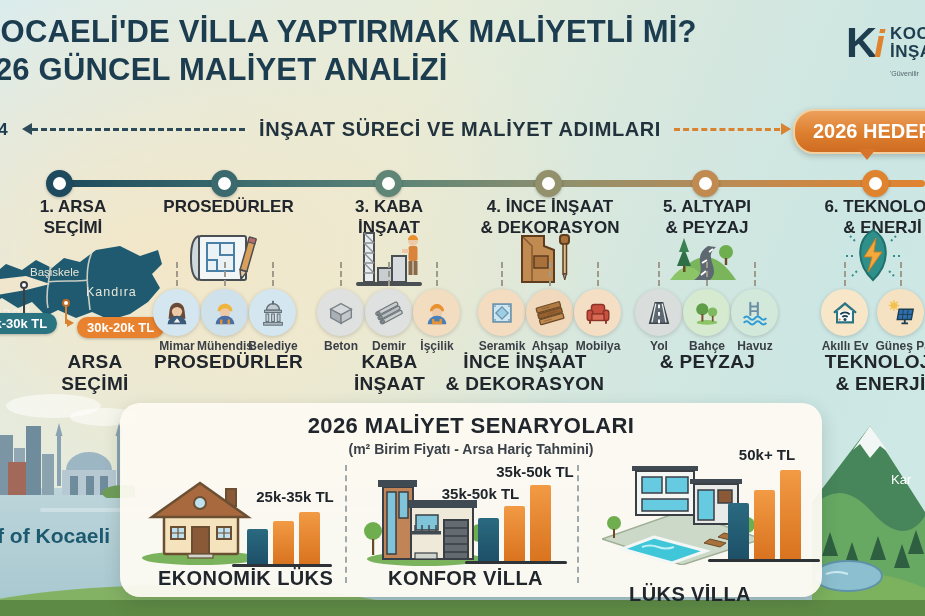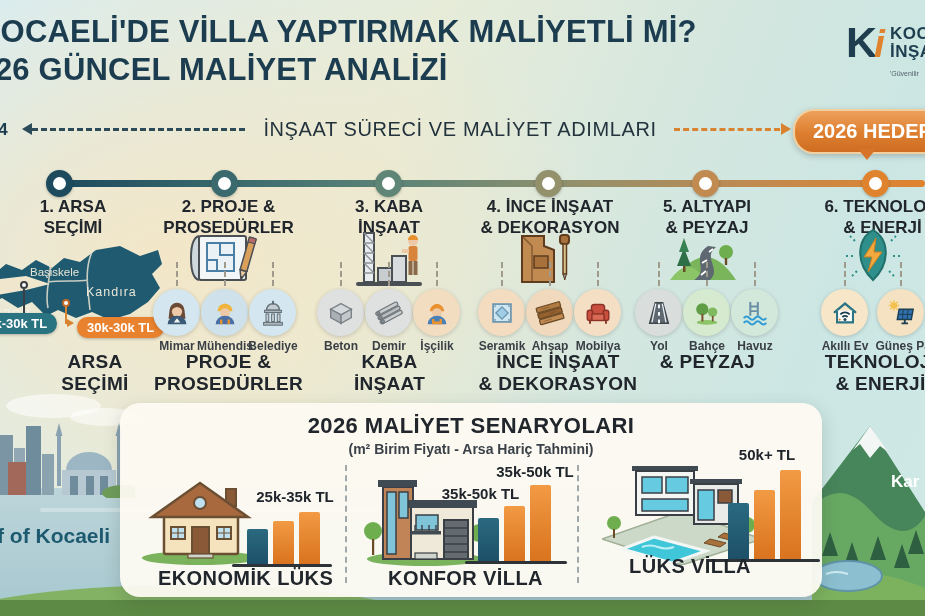--- a/index.html
+++ b/index.html
@@ -12,21 +12,21 @@
   .nowrap{white-space:nowrap}
   
   .title{font-size:31px;font-weight:900;color:#1c3c50;letter-spacing:.2px;white-space:nowrap}
   .logo{display:flex;align-items:flex-start;gap:5px}
   .logo-k{font-size:43px;font-weight:900;color:#1e3d4f;line-height:40px}
   .logo-i{font-size:39px;font-weight:900;color:#e0832f;font-style:italic;margin-left:-3px}
   .logo-col{display:flex;flex-direction:column;line-height:18px;padding-top:3px}
   .logo-line{font-size:17px;font-weight:900;color:#1e3d4f;letter-spacing:.5px;white-space:nowrap}
   .logo-tag{font-size:7px;color:#53646d;margin-top:4px;white-space:nowrap}
   
-  .tl-center{font-size:20px;font-weight:400;color:#22333e;letter-spacing:.6px;text-align:center;white-space:nowrap}
+  .tl-center{font-size:20px;font-weight:700;color:#22333e;letter-spacing:.6px;text-align:center;white-space:nowrap}
   .dash-navy{border-top:3px dashed #2c4a58}
   .dash-orange{border-top:3px dashed #d9822f}
   .arrow-l{width:0;height:0;border-top:6px solid transparent;border-bottom:6px solid transparent;border-right:10px solid #2c4a58}
   .arrow-r{width:0;height:0;border-top:6px solid transparent;border-bottom:6px solid transparent;border-left:10px solid #d9822f}
   .badge-2026{display:flex;align-items:center;height:41px;padding:0 18px;border-radius:21px;
     background:linear-gradient(180deg,#eda05c 0%,#dd7e2e 55%,#cf6d22 100%);
     border:2.5px solid #f2cf9e;box-shadow:0 2px 6px rgba(0,0,0,.22);
     font-size:20px;font-weight:900;color:#fff;white-space:nowrap}
   .badge-tail{width:0;height:0;border-left:9px solid transparent;border-right:9px solid transparent;border-top:11px solid #d8742a}
   .tl-bar{height:7px;border-radius:4px;background:linear-gradient(90deg,#1d4a5c 0%,#3a6a6e 20%,#5f8577 40%,#93906c 60%,#c08a50 80%,#e0832f 100%)}
@@ -48,21 +48,21 @@
   .vdiv{position:absolute;top:62px;height:118px;width:0;border-left:2px dashed #9fa9ac}
   .chart{position:absolute;display:flex;align-items:flex-end;gap:5px}
   .bar{width:21px;border-radius:2px 2px 0 0}
   .bar.teal{background:linear-gradient(180deg,#2a6a80,#1d5068)}
   .bar.orange{background:linear-gradient(180deg,#f29a44,#d9731f)}
   .baseline{position:absolute;height:3px;background:#2e3338;border-radius:2px}
   .price{position:absolute;font-size:15px;font-weight:900;color:#20262c;text-align:center;white-space:nowrap}
   .vname{position:absolute;font-size:20px;font-weight:900;color:#20262c;text-align:center;letter-spacing:.4px;white-space:nowrap}
   
   .gulf{font-size:21px;font-weight:900;color:#1d5a70;white-space:nowrap}
-  .kar{font-size:17px;font-weight:700;color:#fff;white-space:nowrap}
+  .kar{font-size:13px;font-weight:400;color:#fff;white-space:nowrap}
   .cloud{position:absolute;background:#fff;border-radius:50%;opacity:.55}
 </style>
 </head>
 <body>
 
 <div class="stage">
 
   <div class="cloud abs" style="left:6px;top:394px;width:95px;height:24px"></div>
   <div class="cloud abs" style="left:70px;top:408px;width:70px;height:18px"></div>
   <div class="abs" style="left:0;top:488px;width:845px;height:112px;background:linear-gradient(180deg,#bcd5da,#a9c9d0)"></div>
@@ -135,21 +135,20 @@
   <div class="abs node" style="left:375px;top:170px;border-color:#5f8577"></div>
   <div class="abs node" style="left:535px;top:170px;border-color:#93906c"></div>
   <div class="abs node" style="left:692px;top:170px;border-color:#c08a50"></div>
   <div class="abs node" style="left:862px;top:170px;border-color:#e0832f"></div>
 
   <div class="abs hd" style="left:8px;top:196px;width:130px">
     <div>1. ARSA</div>
       <div>SEÇİMİ</div>
   </div>
   <div class="abs hd" style="left:146px;top:196px;width:165px">
-    <div>2. PROJE &amp;</div>
       <div>PROSEDÜRLER</div>
   </div>
   <div class="abs hd" style="left:324px;top:196px;width:130px">
     <div>3. KABA</div>
       <div>İNŞAAT</div>
   </div>
   <div class="abs hd" style="left:470px;top:196px;width:160px">
     <div>4. İNCE İNŞAAT</div>
       <div>&amp; DEKORASYON</div>
   </div>
@@ -170,21 +169,21 @@
   <div class="map-label" style="left:-16px;top:246px;font-size:11.5px">İzmit</div>
   <div class="map-label" style="left:30px;top:266px;font-size:11.5px">Başiskele</div>
   <div class="map-label" style="left:86px;top:285px;font-size:12.5px;letter-spacing:1px">Kandıra</div>
   <div class="map-label" style="left:-30px;top:303px;font-size:17px;font-weight:900;color:#f4f0e2">Kocaeli</div>
   <div class="pin" style="left:20px;top:281px;border:2px solid #3a3f45"></div>
   <div class="abs" style="left:23px;top:289px;width:2px;height:24px;background:#3a3f45"></div>
   <div class="price-pill" style="left:-30px;top:313px;background:#2a7380">20k-30k TL</div>
   <div class="pin" style="left:62px;top:299px;border:2px solid #c06a28"></div>
   <div class="abs" style="left:65px;top:306px;width:2px;height:18px;background:#d9822f"></div>
   <div class="abs" style="left:67px;top:319px;width:0;height:0;border-top:4px solid transparent;border-bottom:4px solid transparent;border-left:7px solid #d9822f"></div>
-  <div class="price-pill" style="left:77px;top:317px;background:#e8822e">30k-30k TL</div>
+  <div class="price-pill" style="left:77px;top:317px;background:#e8822e">30k-20k TL</div>
   <div class="abs step-title" style="left:15px;top:351px;width:160px">
     <div>ARSA</div>
       <div>SEÇİMİ</div>
   </div>
 
   <svg class="abs" style="left:186px;top:230px" width="74" height="56" viewBox="0 0 74 56">
     <path d="M13 6 q-8 2 -8 22 q0 20 8 22" fill="#cfd8dc" stroke="#4a4f54" stroke-width="2"></path>
     <rect x="13" y="6" width="47" height="44" rx="2" fill="#f2f6f7" stroke="#4a4f54" stroke-width="2"></rect>
     <rect x="21" y="13" width="27" height="28" fill="#eaf2f6" stroke="#4a7fa6" stroke-width="2"></rect>
     <path d="M34 13 v12 h14 M21 30 h10 v11" fill="none" stroke="#4a7fa6" stroke-width="2"></path>
@@ -224,21 +223,20 @@
       <rect x="8.5" y="17" width="3" height="8" fill="#c3ccd2" stroke="#5f6b73" stroke-width="1"></rect>
       <rect x="14.5" y="17" width="3" height="8" fill="#c3ccd2" stroke="#5f6b73" stroke-width="1"></rect>
       <rect x="20.5" y="17" width="3" height="8" fill="#c3ccd2" stroke="#5f6b73" stroke-width="1"></rect>
       <rect x="6" y="26" width="20" height="3" fill="#aab5bc" stroke="#5f6b73" stroke-width="1"></rect>
     </svg>
   </div>
   <div class="clabel" style="left:142px;top:339px;width:70px">Mimar</div>
   <div class="clabel" style="left:190px;top:339px;width:70px">Mühendis</div>
   <div class="clabel" style="left:238px;top:339px;width:70px">Belediye</div>
   <div class="abs step-title" style="left:141px;top:351px;width:175px">
-    <div>PROJE &amp;</div>
       <div>PROSEDÜRLER</div>
   </div>
 
   <svg class="abs" style="left:352px;top:227px" width="74" height="60" viewBox="0 0 74 60">
     <rect x="4" y="55" width="66" height="4" rx="2" fill="#4a4f54"></rect>
     <rect x="12" y="6" width="10" height="49" fill="#e8ecef" stroke="#4a4f54" stroke-width="2"></rect>
     <path d="M12 16 h10 M12 26 h10 M12 36 h10 M12 46 h10 M12 6 l10 10 M12 16 l10 10 M12 26 l10 10 M12 36 l10 10" stroke="#8a9298" stroke-width="1.4"></path>
     <rect x="26" y="41" width="14" height="14" fill="#c8cdd0" stroke="#4a4f54" stroke-width="2"></rect>
     <rect x="40" y="29" width="14" height="26" fill="#d8dcdf" stroke="#4a4f54" stroke-width="2"></rect>
     <circle cx="61" cy="14" r="5" fill="#edc9a8"></circle>
@@ -325,21 +323,21 @@
       <rect x="9" y="7" width="14" height="12" rx="3" fill="#c94f3f" stroke="#8a3326" stroke-width="1.5"></rect>
       <rect x="4.5" y="13" width="6" height="11" rx="2.5" fill="#c94f3f" stroke="#8a3326" stroke-width="1.5"></rect>
       <rect x="21.5" y="13" width="6" height="11" rx="2.5" fill="#c94f3f" stroke="#8a3326" stroke-width="1.5"></rect>
       <rect x="9.5" y="17" width="13" height="7" fill="#d96a55" stroke="#8a3326" stroke-width="1.5"></rect>
       <path d="M7.5 24 v3.5 M24.5 24 v3.5" stroke="#8a3326" stroke-width="2"></path>
     </svg>
   </div>
   <div class="clabel" style="left:467px;top:339px;width:70px">Seramik</div>
   <div class="clabel" style="left:515px;top:339px;width:70px">Ahşap</div>
   <div class="clabel" style="left:563px;top:339px;width:70px">Mobilya</div>
-  <div class="abs step-title" style="left:468px;top:351px;width:180px">
+  <div class="abs step-title" style="left:435px;top:351px;width:180px">
     <div>İNCE İNŞAAT</div>
       <div>&amp; DEKORASYON</div>
   </div>
 
   <svg class="abs" style="left:668px;top:226px" width="72" height="58" viewBox="0 0 72 58">
     <path d="M6 54 Q38 8 68 54 Z" fill="#7ab55c"></path>
     <path d="M2 54 Q20 28 38 54 Z" fill="#8cc468"></path>
     <path d="M26 54 C42 44 22 32 40 20 L48 21 C34 32 54 42 42 54 Z" fill="#5d6870"></path>
     <path d="M33 49 l5 -4 M34 37 l5 -3 M41 26 l4 -3" stroke="#fff" stroke-width="1.8"></path>
     <polygon points="16,22 9,40 23,40" fill="#2e6f47"></polygon>
@@ -496,16 +494,16 @@
       <polygon points="108,86 124,90 118,94 102,90" fill="#a8703a" stroke="#6b4a26" stroke-width="1"></polygon>
       <polygon points="122,80 138,84 132,88 116,84" fill="#a8703a" stroke="#6b4a26" stroke-width="1"></polygon>
     </svg>
     <div class="price" style="left:593px;top:43px;width:108px">50k+ TL</div>
     <div class="chart" style="left:608px;top:60px;height:96px">
       <div class="bar teal" style="height: 58%;"></div>
       <div class="bar orange" style="height: 72%;"></div>
       <div class="bar orange" style="height: 93%;"></div>
     </div>
     <div class="baseline" style="left:588px;top:156px;width:112px"></div>
-    <div class="vname" style="left:494px;top:152px;width:152px">LÜKS VİLLA</div>
+    <div class="vname" style="left:494px;top:180px;width:152px">LÜKS VİLLA</div>
   </div>
 
 </div>
 
 </body></html>

